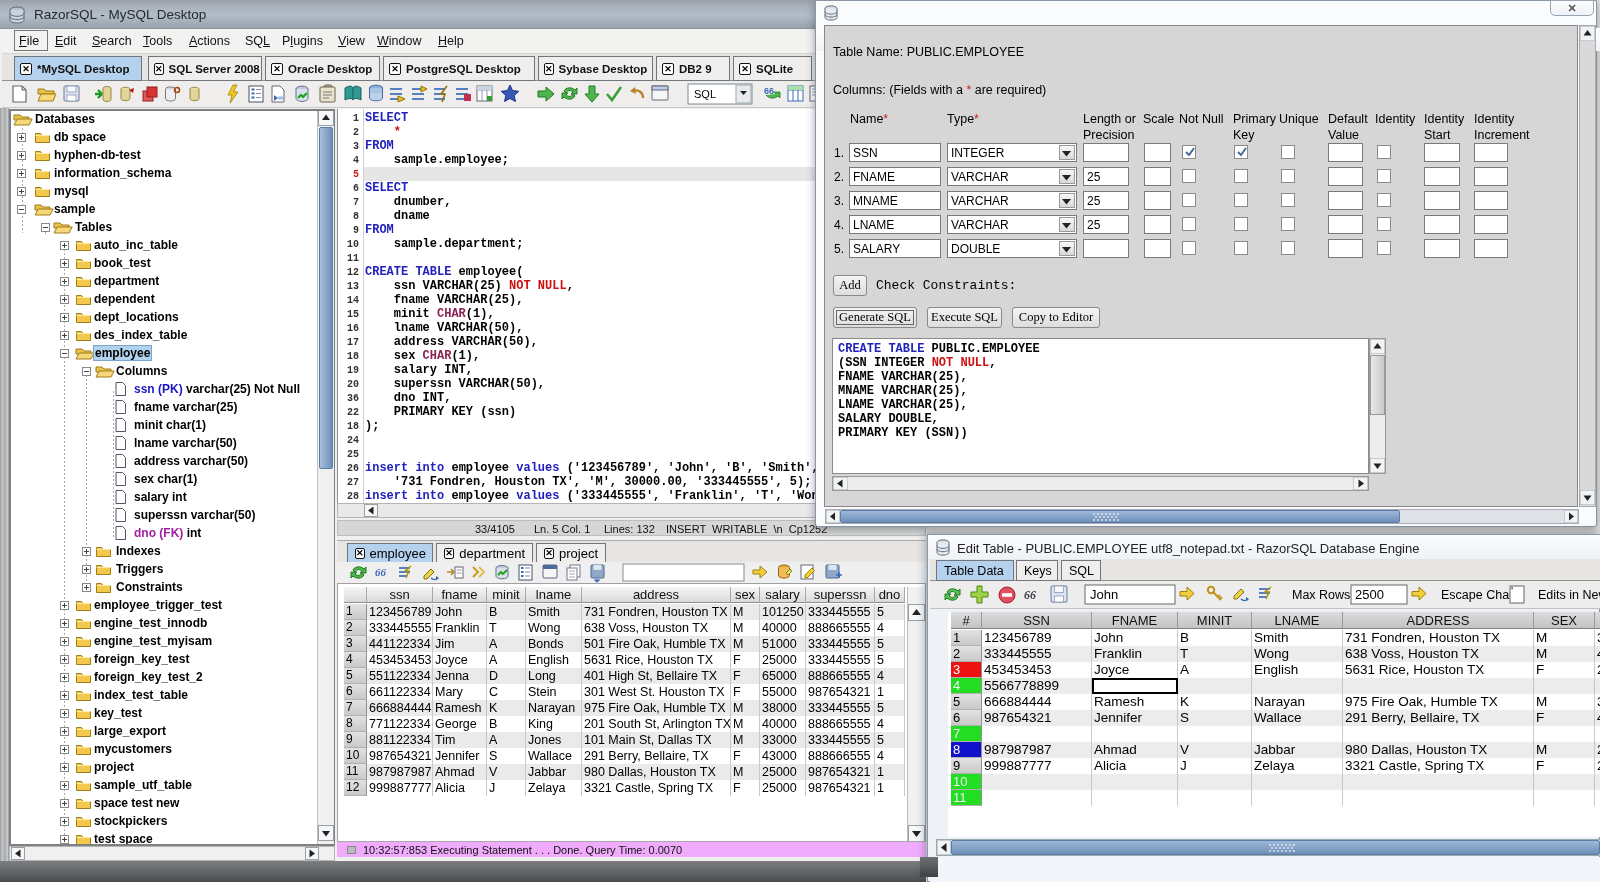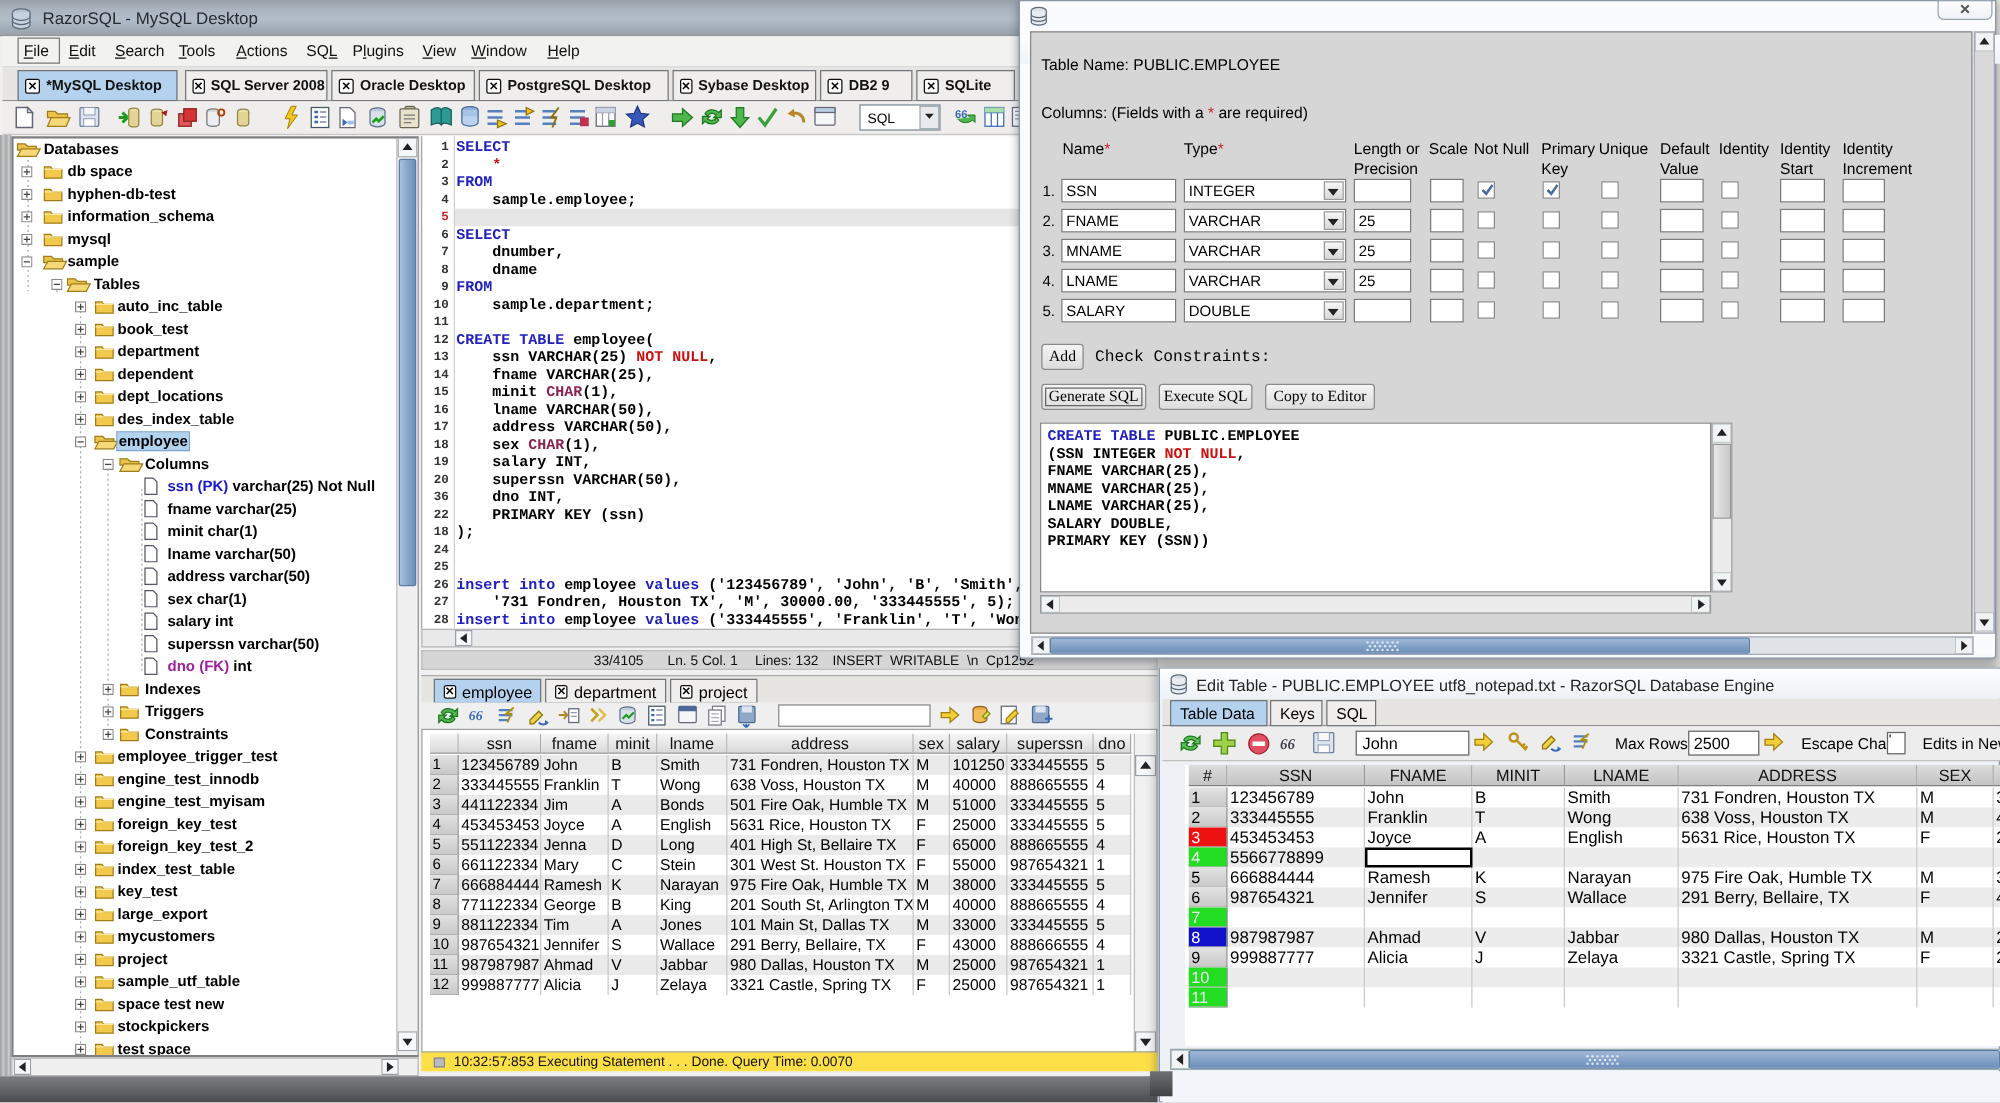--- a/index.html
+++ b/index.html
@@ -44,21 +44,21 @@
 #ed-status { position:absolute; left:337px; top:520px; width:589px; height:16px; background:#d6d6d6; border:1px solid #bdbdbd; font-size:11px; color:#111; }
 #ed-status span { position:absolute; top:2px; }
 
 
 #res-tabs { position:absolute; left:337px; top:540px; width:589px; height:22px; background:#e6e5e2; border-top:1px solid #aaa; }
 .rtab { position:absolute; top:2px; height:20px; border:1px solid #72767a;
   background:#efeeec; font-size:13px; display:flex; align-items:center; padding:0 7px; }
 .rtab.sel { background:#b4d2ee; }
 #res-toolbar { position:absolute; left:337px; top:562px; width:589px; height:21px; background:#efefef; }
 #res-table { position:absolute; left:337px; top:583px; width:589px; height:262px; background:#fff; border:1px solid #a0a0a0; }
-#res-status { position:absolute; left:337px; top:841px; width:589px; height:16px; background:#fde047; border-top:1px solid #aaa; font-size:11px; color:#111; }
+#res-status { position:absolute; left:337px; top:841px; width:589px; height:16px; background:#f0abfc; border-top:1px solid #aaa; font-size:11px; color:#111; }
 #main-bottom { position:absolute; left:0; top:861px; width:926px; height:21px; background:linear-gradient(#7b7d80,#4a4c4f); }
 .sb-thumb-h { position:absolute; background:linear-gradient(#9fb8d8,#6d8fb8); border:1px solid #5a7da8; border-radius:2px; }
 
 
 #create { position:absolute; left:815px; top:0; width:782px; height:527px; background:#fafbfc; border:1px solid #8895a5; border-radius:0 0 3px 3px; box-shadow:0 2px 8px rgba(40,50,60,0.45); }
 #create .tbar { position:absolute; left:0; top:0; width:812px; height:23px; background:linear-gradient(#fcfdfe,#f0f3f6);margin-top:27px; }
 #create .ttext { position:absolute; left:27px; top:4px; font-size:13px; color:#222; }
 #create .inner { position:absolute; left:8px; top:24px; width:754px; height:482px; background:#d6d6d6; border:1px solid #888; }
 .ct-lbl { position:absolute; font-size:12.5px; color:#000; white-space:nowrap; }
 .ct-field { position:absolute; height:19px; background:#fff; border:1px solid #7a7a7a; font-size:12px; color:#000; padding:2px 3px; white-space:nowrap; overflow:hidden; }

